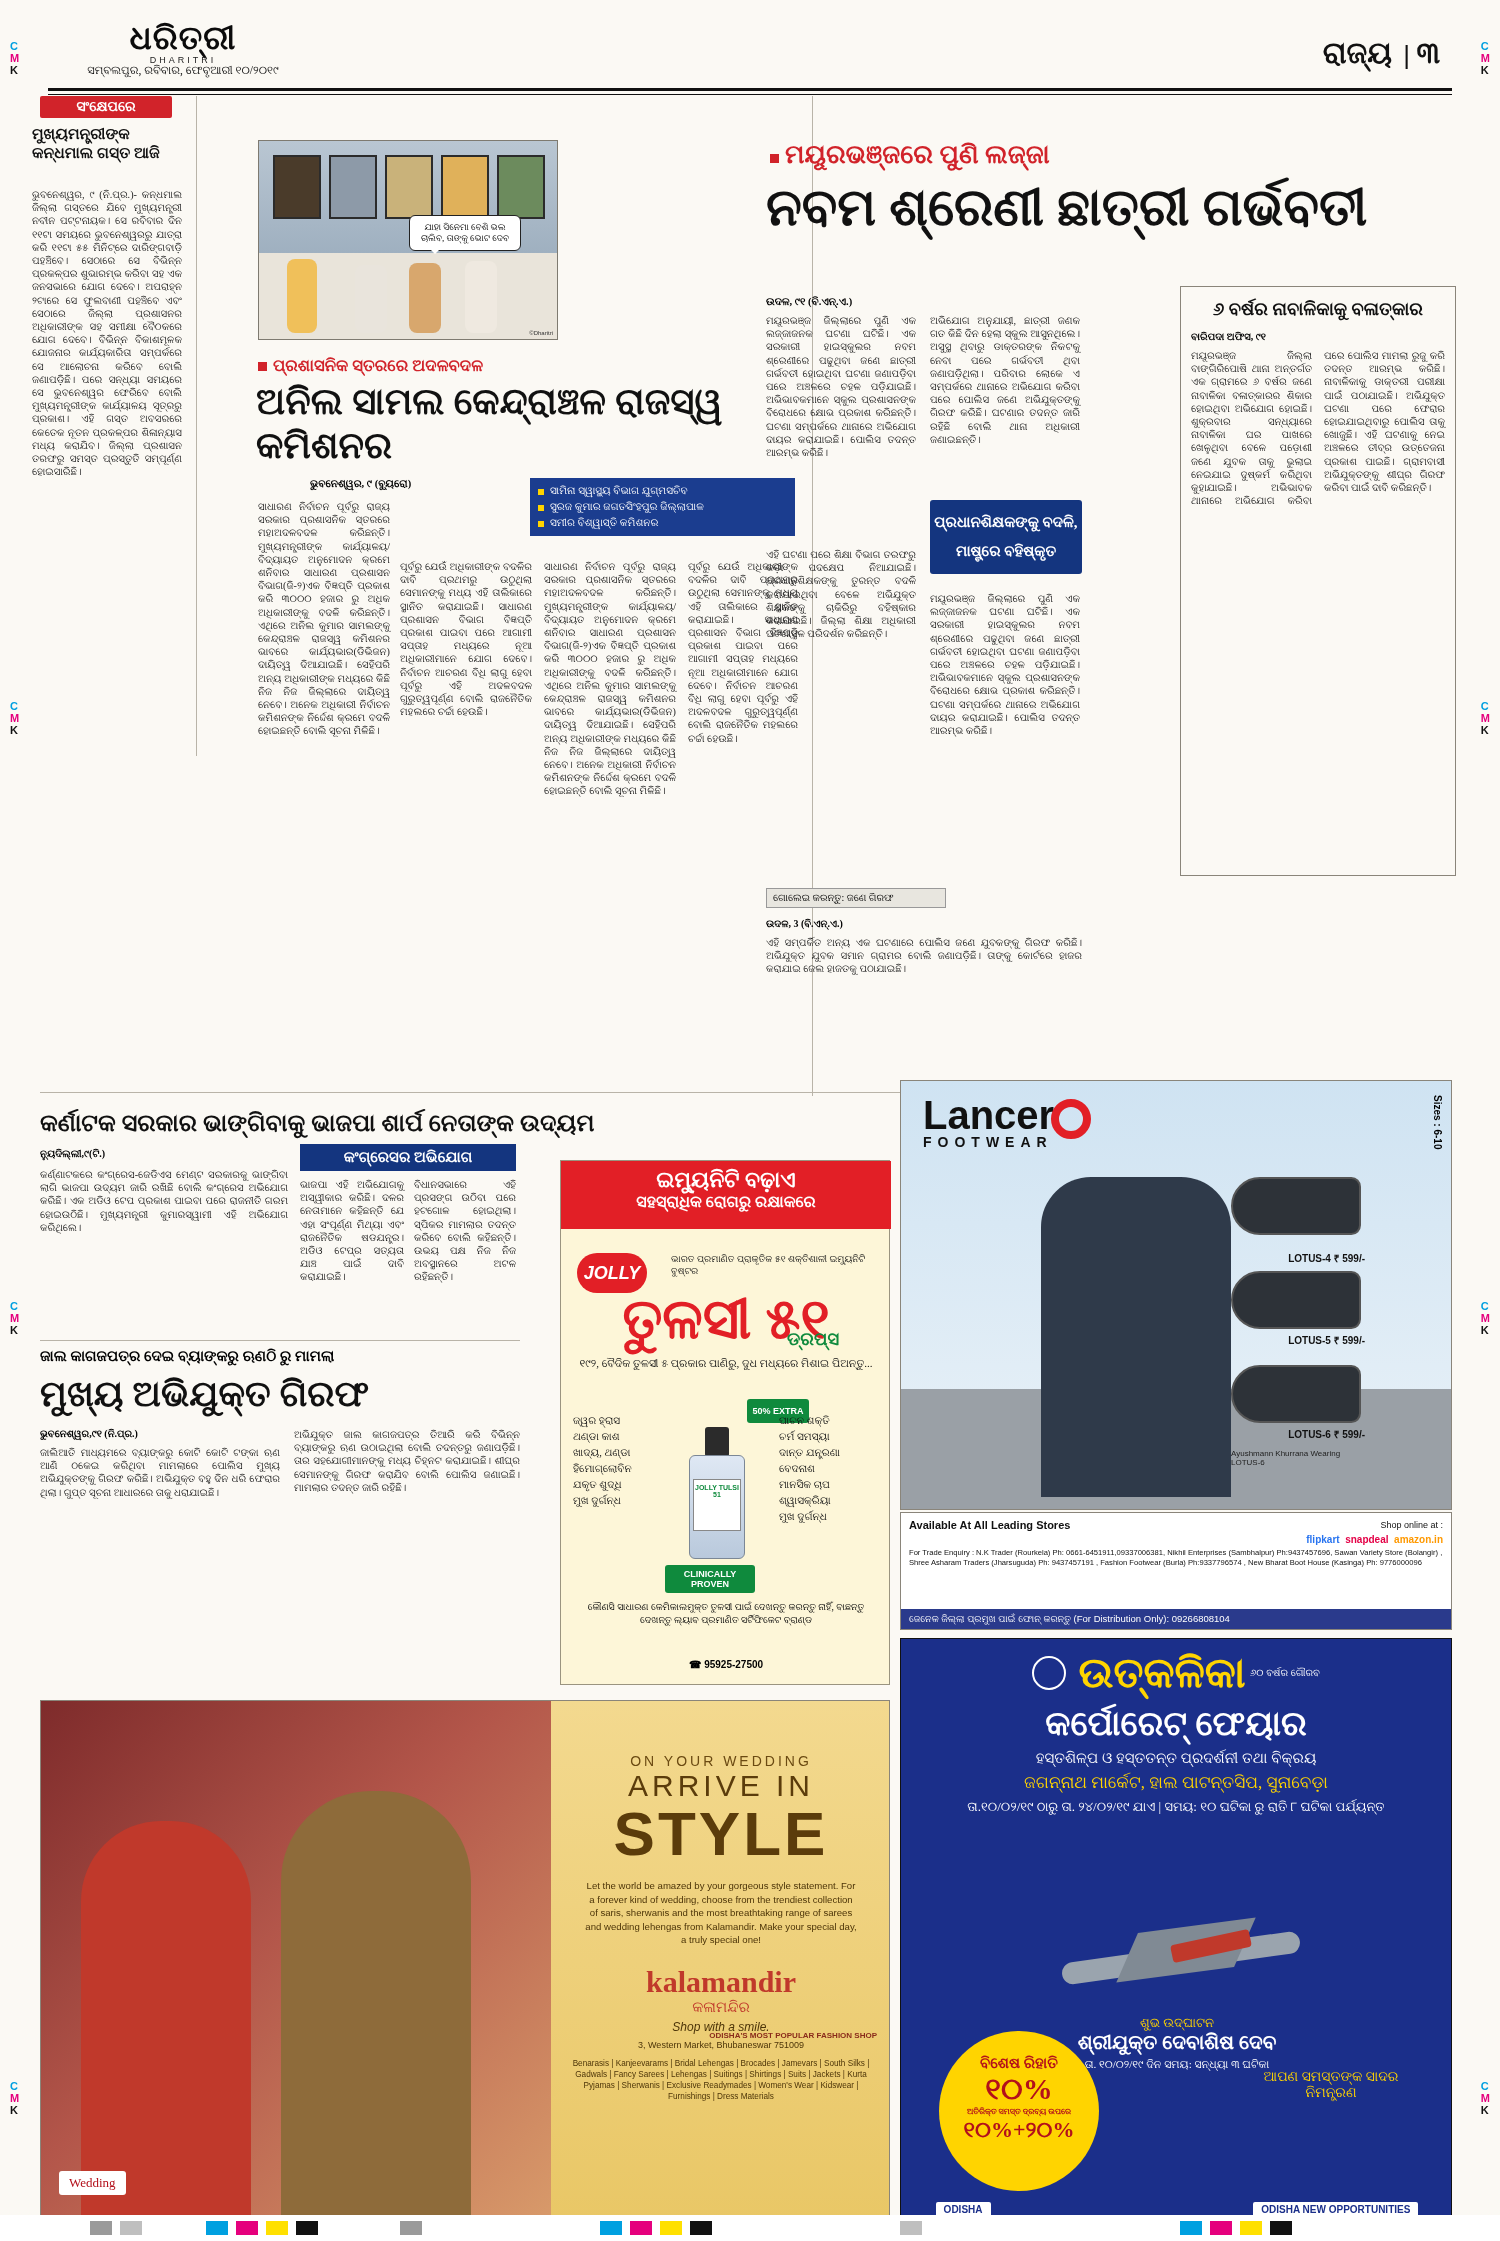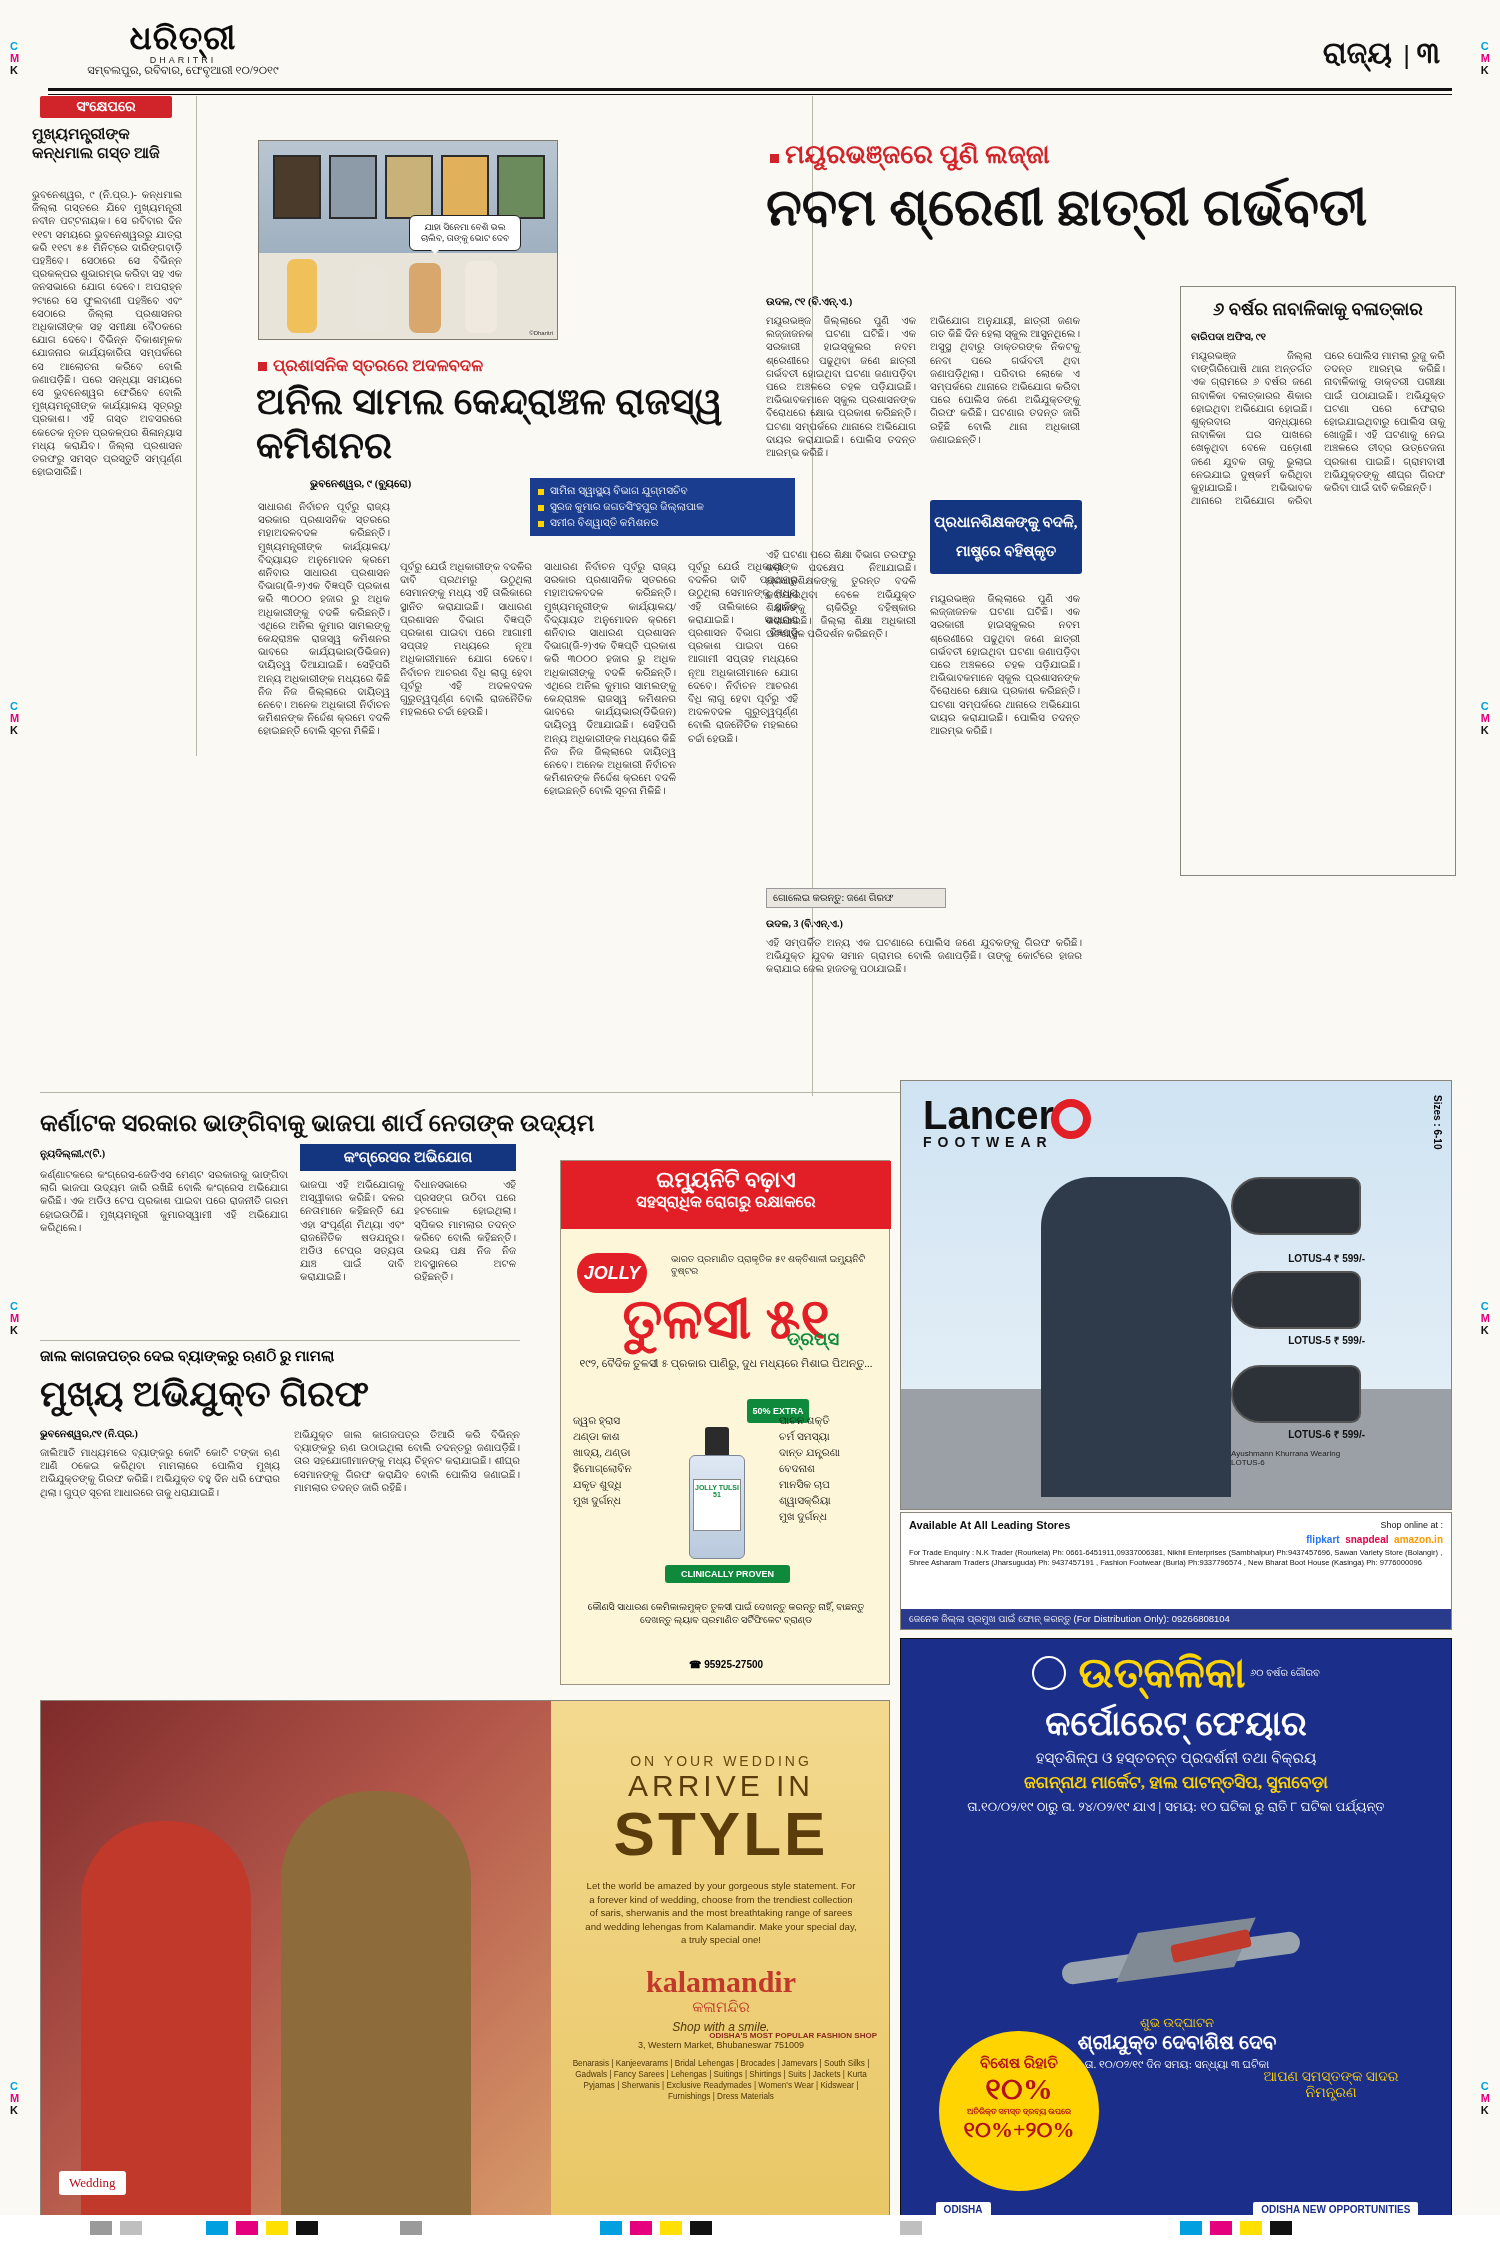--- a/index.html
+++ b/index.html
@@ -83,21 +83,21 @@
   .tulsi { position:absolute; left:560px; top:1160px; width:330px; height:525px; background:#fdf6d8; border:1px solid #9a9480;}
   .tulsi-red { position:absolute; left:0; top:0; width:330px; height:68px; background:#e21f26; color:#fff; text-align:center; }
   .jolly-badge { position:absolute; left:16px; top:92px; width:70px; height:40px; background:#e21f26; color:#fff; border-radius:20px; text-align:center; line-height:40px; font-weight:bold; font-size:18px; font-style:italic;}
   .tulsi-big { position:absolute; left:12px; top:128px; width:306px; text-align:center; font-family:"Liberation Serif", serif; font-weight:bold; font-size:56px; color:#e21f26; line-height:60px;}
   .tulsi-sub { position:absolute; left:12px; top:196px; width:306px; text-align:center; font-family:"Liberation Serif", serif; font-size:11px; color:#111;}
   .tulsi-bottle { position:absolute; left:120px; top:252px; width:72px; height:150px; }
   .bottle-body{ position:absolute; left:8px; top:42px; width:56px; height:104px; background:linear-gradient(#dfe8f4,#b9c9dc); border:1px solid #7b8796; border-radius:6px;}
   .bottle-cap { position:absolute; left:24px; top:14px; width:24px; height:30px; background:#2b2b2b; border-radius:3px;}
   .bottle-label{ position:absolute; left:12px; top:66px; width:48px; height:52px; background:#fff; border:1px solid #888; font-size:7px; text-align:center; color:#0f8a3d; font-weight:bold; padding-top:4px;}
   .benefit { font-family:"Liberation Serif", serif; font-size:10.5px; line-height:16px; color:#111;}
-  .clinic { position:absolute; left:104px; top:404px; width:125px; background:#0f8a3d; color:#fff; text-align:center; font-size:9px; font-weight:bold; padding:4px 0; border-radius:3px;}
+  .clinic { position:absolute; left:104px; top:404px; width:90px; background:#0f8a3d; color:#fff; text-align:center; font-size:9px; font-weight:bold; padding:4px 0; border-radius:3px;}
   .tulsi-foot { position:absolute; left:10px; top:440px; width:310px; text-align:center; font-family:"Liberation Serif", serif; font-size:9.5px; line-height:13px;}
   .tulsi-phone{ position:absolute; left:10px; top:498px; width:310px; text-align:center; font-size:10px; font-weight:bold;}
 
   
   .lancer { position:absolute; left:900px; top:1080px; width:552px; height:430px; background:linear-gradient(#cfe3f2,#eaf2f8); border:1px solid #8a857a; overflow:hidden;}
   .lancer-road{ position:absolute; left:0; bottom:0; width:552px; height:120px; background:#9aa0a6;}
   .lancer-logo{ position:absolute; left:22px; top:16px; font-family:"Liberation Sans", sans-serif; font-weight:bold; font-size:40px; color:#111;}
   .lancer-logo span{ font-size:14px; letter-spacing:6px; display:block; margin-top:-4px;}
   .lancer-red { position:absolute; left:150px; top:18px; width:40px; height:40px; border:8px solid #e21f26; border-radius:50%;}
   .sandal { position:absolute; width:130px; height:58px; background:#2d3238; border-radius:30px 10px 10px 30px; border:2px solid #555;}
@@ -362,21 +362,21 @@
   </div>
 
   <div class="utkalika">
     <div style="text-align:center; margin-top:10px;">
       <span style="display:inline-block;width:34px;height:34px;border:2px solid #fff;border-radius:50%;vertical-align:middle;"></span>
       <span style="font-family:'Liberation Serif',serif; font-size:42px; font-weight:bold; color:#ffd400; vertical-align:middle; margin-left:8px;">ଉତ୍କଳିକା</span>
       <span style="font-size:10px; color:#fff; vertical-align:middle;">୬୦ ବର୍ଷର ଗୌରବ</span>
     </div>
     <div class="utk-sub" style="margin-top:8px;">କର୍ପୋରେଟ୍ ଫେୟାର</div>
     <div class="utk-line">ହସ୍ତଶିଳ୍ପ ଓ ହସ୍ତତନ୍ତ ପ୍ରଦର୍ଶନୀ ତଥା ବିକ୍ରୟ</div>
-    <div class="utk-line" style="color:#ffd400; font-weight:bold; font-size:17px;">ଜଗନ୍ନାଥ ମାର୍କେଟ, ହାଲ ପାଟନ୍ତସିପ, ସୁନାବେଡ଼ା</div>
+    <div class="utk-line" style="color:#ffd400; font-weight:normal; font-size:17px;">ଜଗନ୍ନାଥ ମାର୍କେଟ, ହାଲ ପାଟନ୍ତସିପ, ସୁନାବେଡ଼ା</div>
     <div class="utk-line" style="font-size:13px;">ତା.୧୦/୦୨/୧୯ ଠାରୁ ତା. ୨୪/୦୨/୧୯ ଯାଏ | ସମୟ: ୧୦ ଘଟିକା ରୁ ରାତି ୮ ଘଟିକା ପର୍ଯ୍ୟନ୍ତ</div>
 
     <div class="utk-jet">
       <div style="position:absolute; left:40px; top:40px; width:240px; height:22px; background:#9aa4ae; border-radius:12px; transform:rotate(-8deg);"></div>
       <div style="position:absolute; left:110px; top:18px; width:110px; height:50px; background:#808a94; transform:skewX(-30deg) rotate(-8deg);"></div>
       <div style="position:absolute; left:150px; top:30px; width:80px; height:18px; background:#c0392b; transform:rotate(-12deg); border-radius:4px;"></div>
     </div>
 
     <div style="position:absolute; left:0; top:376px; width:552px; text-align:center;">
       <div style="font-size:13px; color:#ffd400; font-family:'Liberation Serif',serif;">ଶୁଭ ଉଦ୍‌ଘାଟନ</div>

